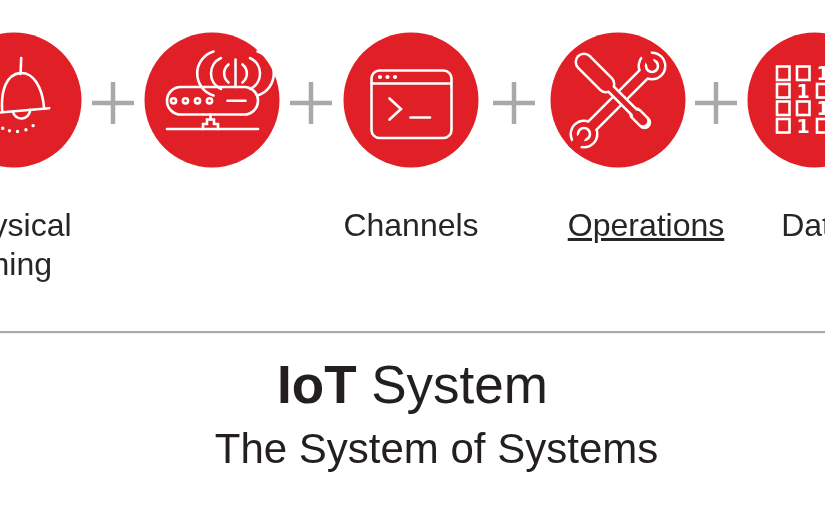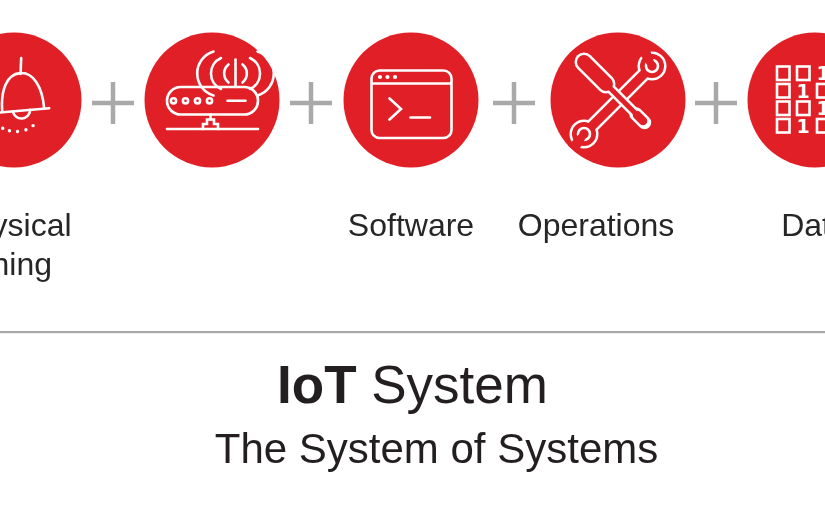--- a/index.html
+++ b/index.html
@@ -12,21 +12,21 @@
   .b1{left:-56px;} .b2{left:142px;} .b3{left:341px;} .b4{left:548px;} .b5{left:745px;}
   .plus{position:absolute;top:80px;width:46px;height:46px;}
   .p1{left:90px;} .p2{left:288px;} .p3{left:491px;} .p4{left:693px;}
   .s{fill:none;stroke:#ffffff;stroke-width:2.6;stroke-linecap:round;}
   .sq{fill:none;stroke:#ffffff;stroke-width:2.6;}
   .sf{fill:#ffffff;stroke:none;}
   .label{
     position:absolute;top:206px;transform:translateX(-50%);
     font-size:32px;line-height:39px;color:#272525;text-align:center;white-space:nowrap;
   }
-  .l1{left:12px;} .l2{left:212px;} .l3{left:411px;} .l4{left:596px;} .l5{left:815px;}
+  .l1{left:12px;} .l2{left:212px;} .l3{left:411px;} .l4{left:646px;text-decoration:underline;} .l5{left:815px;}
   .divider{
     position:absolute;left:0;right:0;top:331px;height:2px;
     background:#a9a9a9;border-bottom:1px solid #efefef;
   }
   .title{
     position:absolute;left:0;right:0;top:356px;text-align:center;
     font-size:53px;line-height:58px;color:#231f20;
   }
   .title .bold{font-weight:700;}
   .subtitle{
@@ -184,21 +184,21 @@
   </svg>
 </div>
 
 <div class="label l1">
   <div>Physical</div>
   <div>Thing</div>
 </div>
 <div class="label l2">
 </div>
 <div class="label l3">
-  <div>Software</div>
+  <div>Channels</div>
 </div>
 <div class="label l4">
   <div>Operations</div>
 </div>
 <div class="label l5">
   <div>Data</div>
 </div>
 
 <div class="divider"></div>
 

